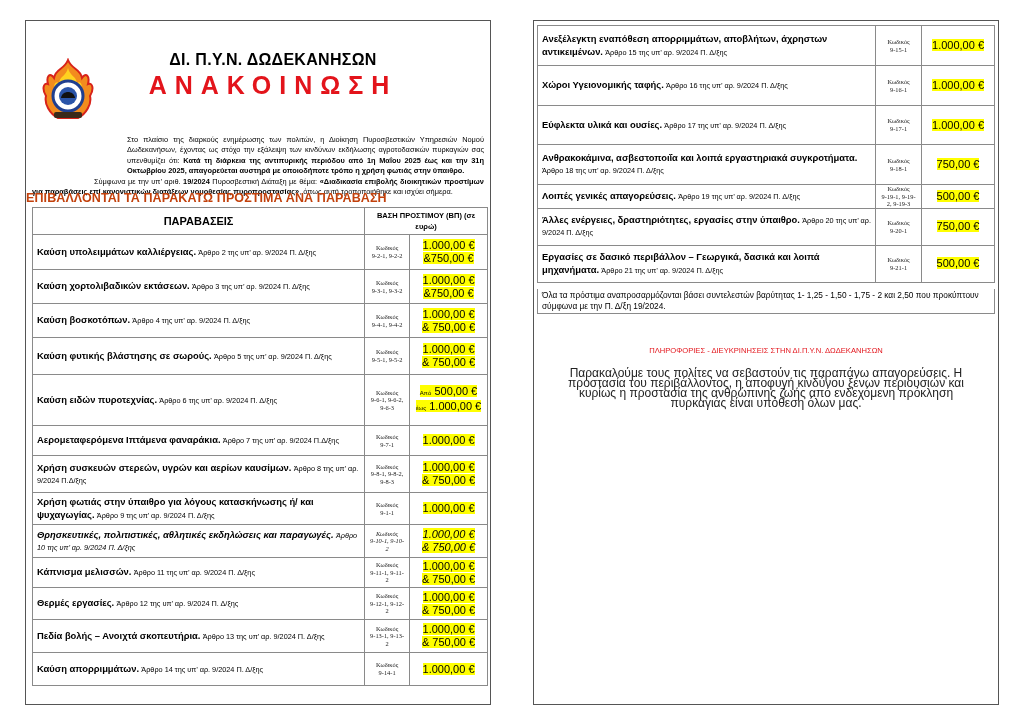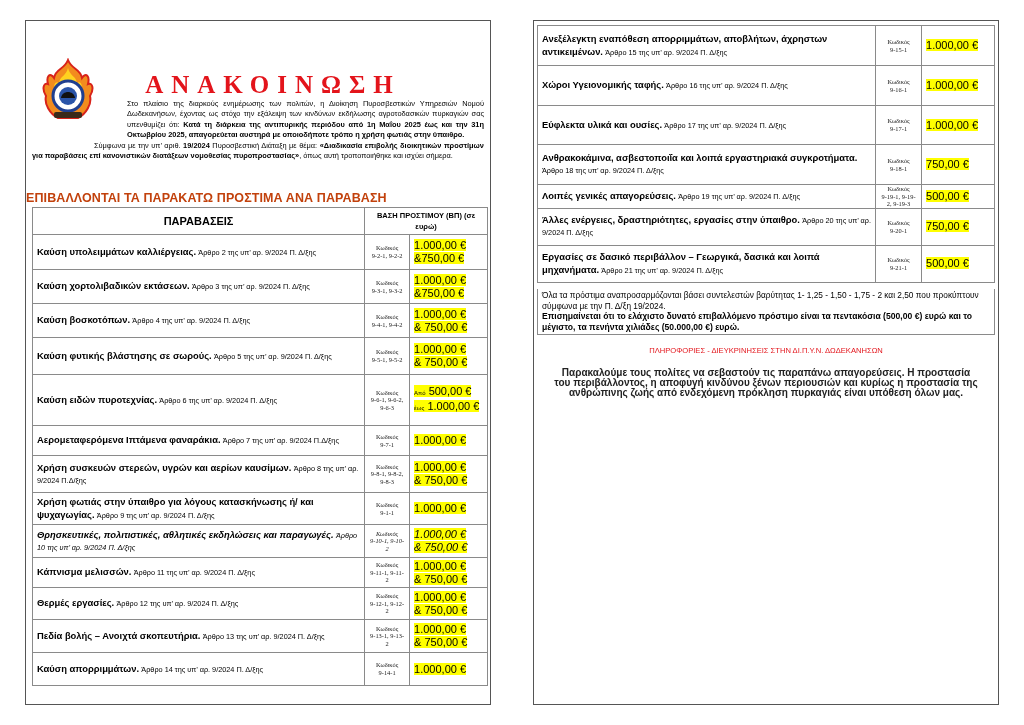--- a/index.html
+++ b/index.html
@@ -3,58 +3,59 @@
 <meta charset="utf-8">
 <style>
   html, body { margin:0; padding:0; background:#ffffff; }
   body { width:1024px; height:725px; position:relative; overflow:hidden; font-family:"Liberation Sans", sans-serif; color:#000; }
   .page { position:absolute; top:20px; width:466px; height:685px; border:1px solid #555; background:#fff; box-sizing:border-box; }
   .page.left { left:25px; }
   .page.right { left:533px; }
   .hdr { position:relative; height:185px; }
   .logo { position:absolute; left:14px; top:37px; width:56px; height:66px; }
   .org { position:absolute; left:0; right:0; top:30px; text-align:center; font-size:16px; font-weight:bold; padding-left:30px; letter-spacing:0.3px; }
-  .anak { position:absolute; left:0; right:0; top:50px; text-align:center; font-size:25px; font-weight:bold; color:#e3141b; letter-spacing:8px; padding-left:30px;font-family:Liberation Serif, serif; }
+  .anak { position:absolute; left:0; right:0; top:50px; text-align:center; font-size:25px; font-weight:bold; color:#e3141b; letter-spacing:8px; padding-left:30px; }
   .intro { position:absolute; left:6px; right:6px; top:78px; font-size:7.4px; line-height:10.4px; text-align:justify; }
-  .intro .ind1 { display:block; padding-left:95px; }
+  .intro .ind1 { display:block; padding-left:95px;margin-top:36px; }
   .intro p { margin:0; }
   .intro .ind2 { text-indent:62px; }
   .impose { position:absolute; left:0; right:0; top:170px; text-align:left; color:#c2410c; font-weight:bold; font-size:12.5px; letter-spacing:0.1px; }
   table.fines { border-collapse:collapse; position:absolute; font-size:8.2px; }
   .page.left table.fines { left:6px; top:186px; width:456px; }
   .page.right table.fines { left:3px; top:4px; width:458px; }
   table.fines td, table.fines th { border:1px solid #8a8a8a; padding:0 4px; vertical-align:middle; }
   table.fines th { font-weight:bold; }
   th.h-main { font-size:11px; height:26px;margin-top:12px; }
   th.h-price { font-size:7.5px; line-height:11px; text-align:center; }
   td.desc { text-align:left; line-height:12px; }
   td.desc b { font-size:9.4px; }
   td.desc .art { font-size:7.3px; }
   td.code { font-family:"Liberation Serif", serif; font-size:6.4px; line-height:7.6px; text-align:center; color:#222; padding:1px 1px; }
-  td.price { text-align:left; font-size:11px; line-height:13px; padding:1px 3px; }
+  td.price { text-align:center; font-size:11px; line-height:13px; padding:1px 3px; }
   td.price span.hl { background:#ffff00; }
   td.price .small { font-size:6px; }
   .notes { position:absolute; left:3px; width:458px; top:268px; border:1px solid #8a8a8a; border-top:none; text-align:left; font-size:8.3px; line-height:10.5px; padding:1px 4px 2px; box-sizing:border-box; }
   .notes .bold { font-weight:bold; font-size:8.6px; }
   .info-title { position:absolute; left:0; right:0; top:325px; text-align:center; color:#e3141b; font-size:7.6px; }
-  .closing { position:absolute; left:20px; right:20px; top:347px; text-align:center; font-size:10px; line-height:10px; font-weight:bold; color:#222; }
+  .closing { position:absolute; left:20px; right:20px; top:347px; text-align:center; font-size:12px; line-height:10px; font-weight:normal; color:#222; }
 </style>
 </head>
 <body>
 
 <div class="page left">
   <div class="hdr">
     <svg class="logo" viewBox="0 0 56 66">
       <path d="M28 2 C24 12 16 10 14 20 C10 14 6 18 8 26 C3 24 2 32 6 38 C4 46 10 56 18 60 L38 60 C46 56 52 46 50 38 C54 32 53 24 48 26 C50 18 46 14 42 20 C40 10 32 12 28 2 Z" fill="#f28c1e" stroke="#d8231a" stroke-width="2"></path>
       <path d="M28 10 C26 18 20 18 19 25 C15 22 13 28 15 33 L41 33 C43 28 41 22 37 25 C36 18 30 18 28 10 Z" fill="#ffd21f"></path>
       <circle cx="28" cy="38" r="15" fill="#ffffff" stroke="#1f3f8f" stroke-width="3"></circle>
       <circle cx="28" cy="38" r="9" fill="#2a54a8"></circle>
       <path d="M21 40 C22 32 34 32 35 40 Z" fill="#111"></path>
       <rect x="14" y="54" width="28" height="6" rx="2" fill="#3a2a1a"></rect>
     </svg>
+    <div class="org">ΔΙ. Π.Υ.Ν. ΔΩΔΕΚΑΝΗΣΩΝ</div>
     <div class="anak">ΑΝΑΚΟΙΝΩΣΗ</div>
     <div class="intro">
       <p>
           <span class="ind1"><span>Στο πλαίσιο της διαρκούς ενημέρωσης των πολιτών, η Διοίκηση Πυροσβεστικών Υπηρεσιών Νομού Δωδεκανήσων, έχοντας ως στόχο την εξάλειψη των κινδύνων εκδήλωσης αγροτοδασικών πυρκαγιών σας υπενθυμίζει ότι: </span><b>Κατά τη διάρκεια της αντιπυρικής περιόδου από 1η Μαΐου 2025 έως και την 31η Οκτωβρίου 2025, απαγορεύεται αυστηρά με οποιοδήποτε τρόπο η χρήση φωτιάς στην ύπαιθρο.</b></span>
         </p>
       <p class="ind2"><span>Σύμφωνα με την υπ’ αριθ. </span><b>19/2024</b><span> Πυροσβεστική Διάταξη με θέμα: </span><b>«Διαδικασία επιβολής διοικητικών προστίμων για παραβάσεις επί κανονιστικών διατάξεων νομοθεσίας πυροπροστασίας»</b><span>, όπως αυτή τροποποιήθηκε και ισχύει σήμερα.</span></p>
     </div>
     <div class="impose">ΕΠΙΒΑΛΛΟΝΤΑΙ ΤΑ ΠΑΡΑΚΑΤΩ ΠΡΟΣΤΙΜΑ ΑΝΑ ΠΑΡΑΒΑΣΗ</div>
   </div>
   <table class="fines" id="tbl-left">
@@ -289,17 +290,16 @@
             <div>9-21-1</div>
           </td>
           <td class="price">
             <div><span class="hl" style="background: rgb(255, 255, 0);">500,00 €</span></div>
           </td>
         </tr>
       </tbody>
   </table>
   <div class="notes">
     <div>Όλα τα πρόστιμα αναπροσαρμόζονται βάσει συντελεστών βαρύτητας 1- 1,25 - 1,50 - 1,75 - 2 και 2,50 που προκύπτουν σύμφωνα με την Π. Δ/ξη 19/2024.</div>
-    <div class="bold">Επισημαίνεται ότι το ελάχιστο δυνατό επιβαλλόμενο πρόστιμο είναι τα πεντακόσια (500,00 €) ευρώ και το μέγιστο, τα πενήντα χιλιάδες (50.000,00 €) ευρώ.</div>
   </div>
   <div class="info-title">ΠΛΗΡΟΦΟΡΙΕΣ - ΔΙΕΥΚΡΙΝΗΣΕΙΣ ΣΤΗΝ ΔΙ.Π.Υ.Ν. ΔΩΔΕΚΑΝΗΣΩΝ</div>
   <div class="closing">Παρακαλούμε τους πολίτες να σεβαστούν τις παραπάνω απαγορεύσεις. Η προστασία του περιβάλλοντος, η αποφυγή κινδύνου ξένων περιουσιών και κυρίως η προστασία της ανθρώπινης ζωής από ενδεχόμενη πρόκληση πυρκαγιάς είναι υπόθεση όλων μας.</div>
 </div>
 
 </body></html>

